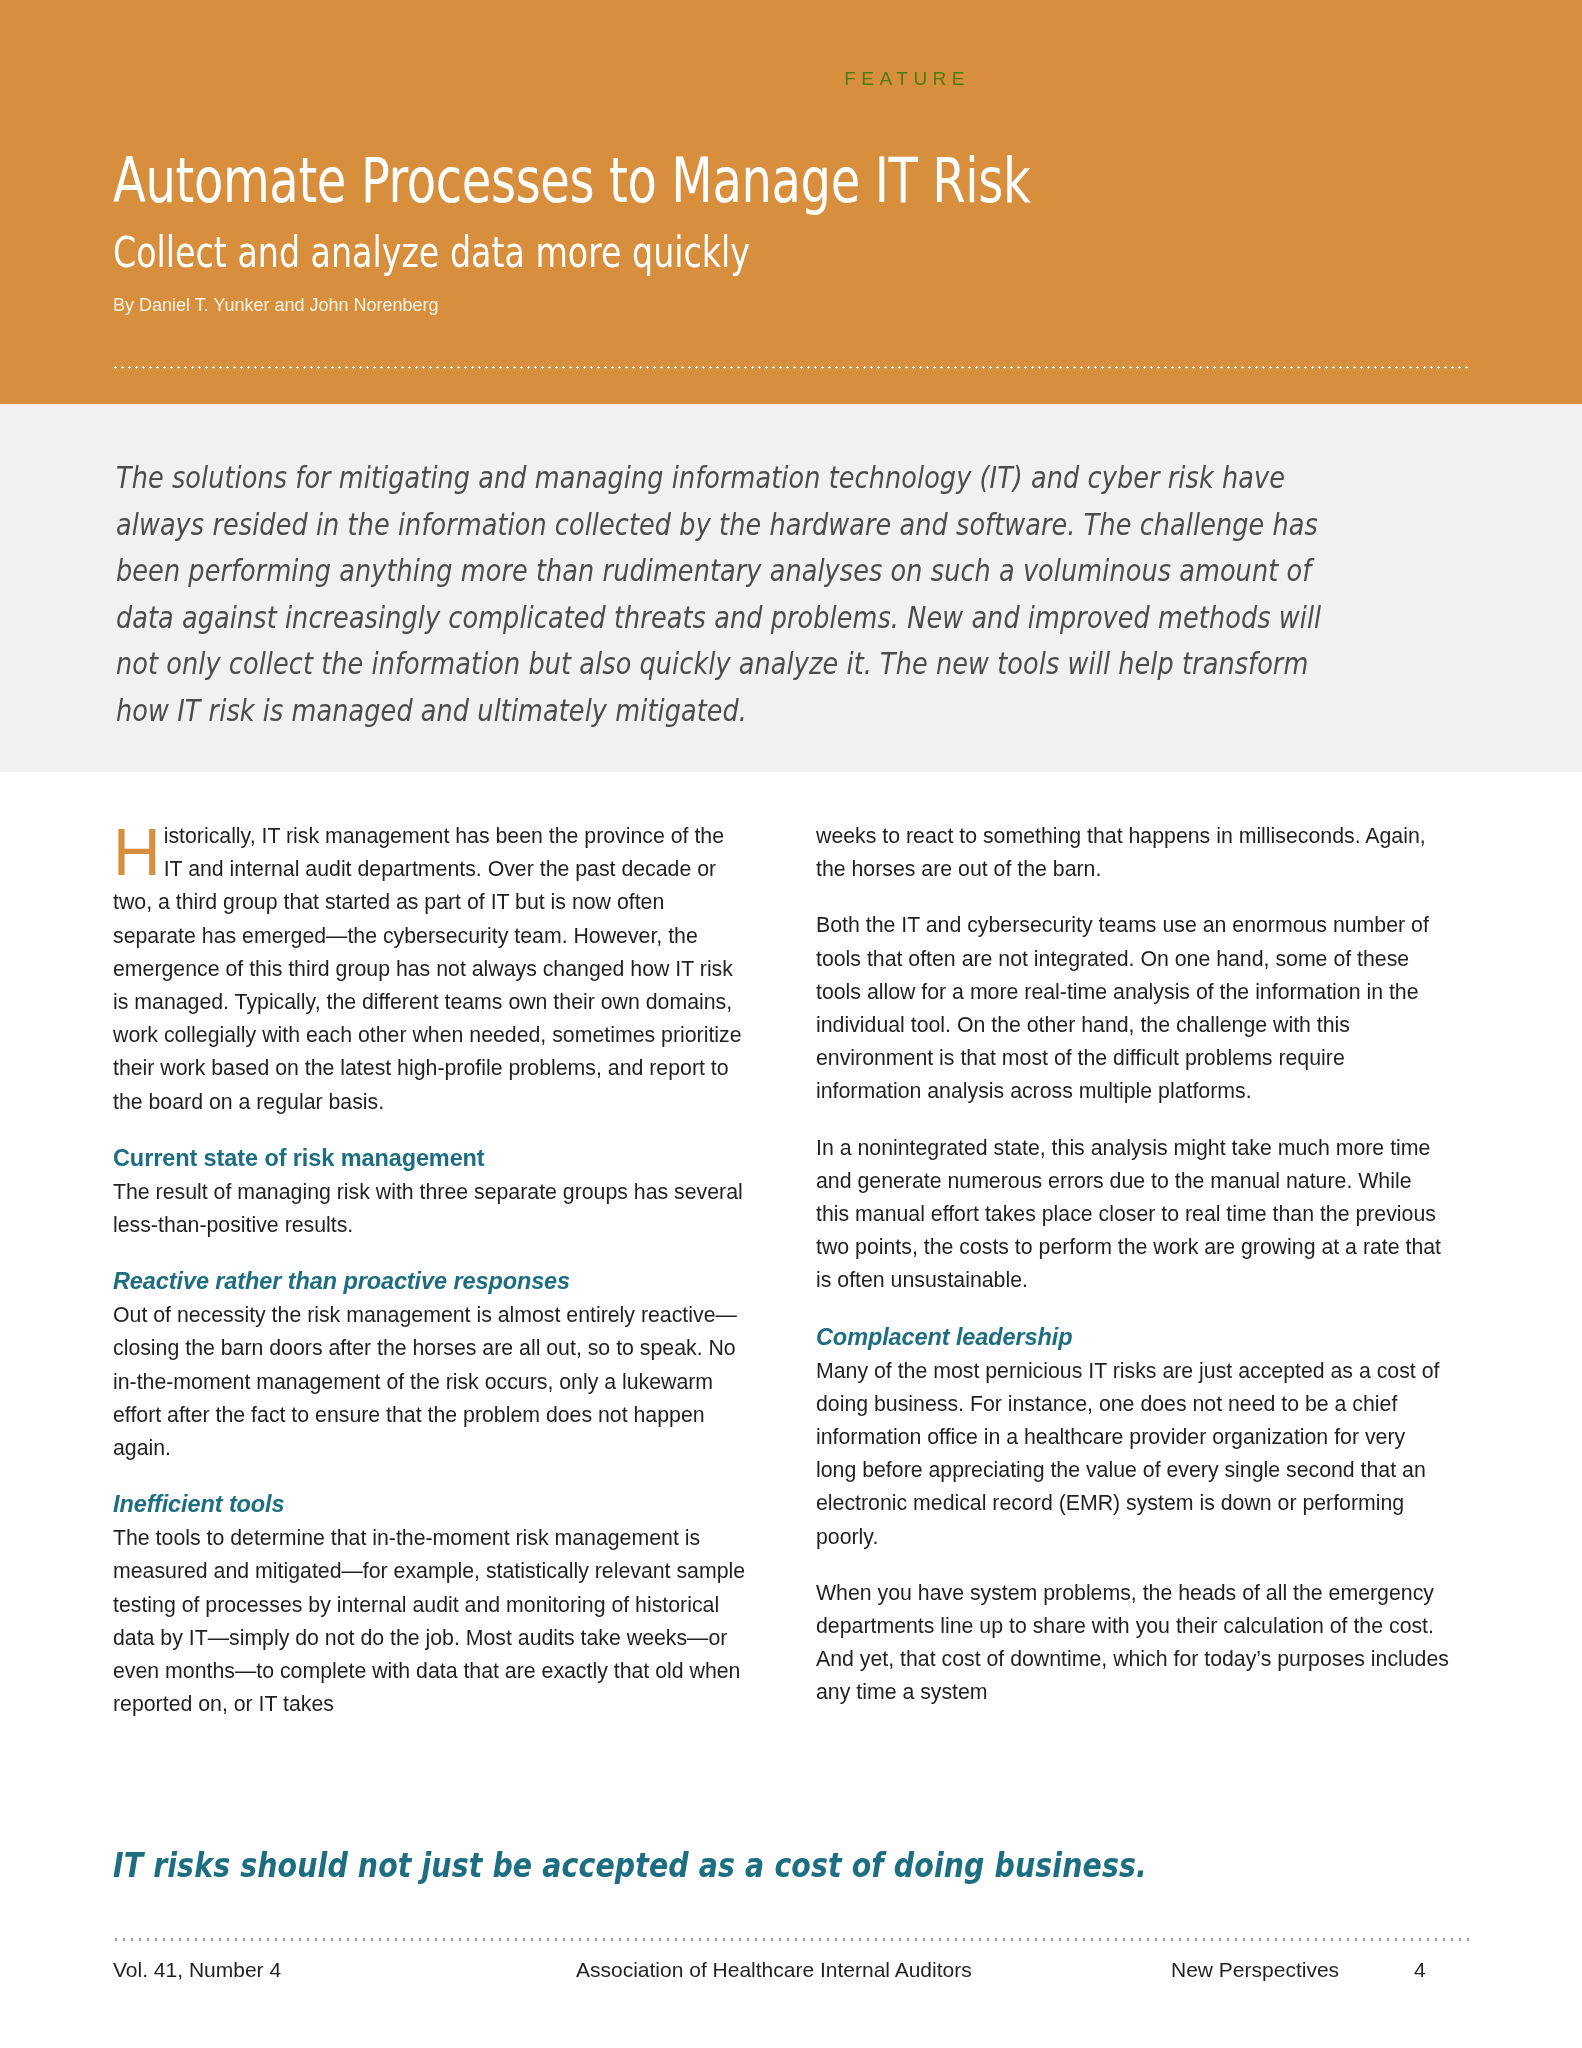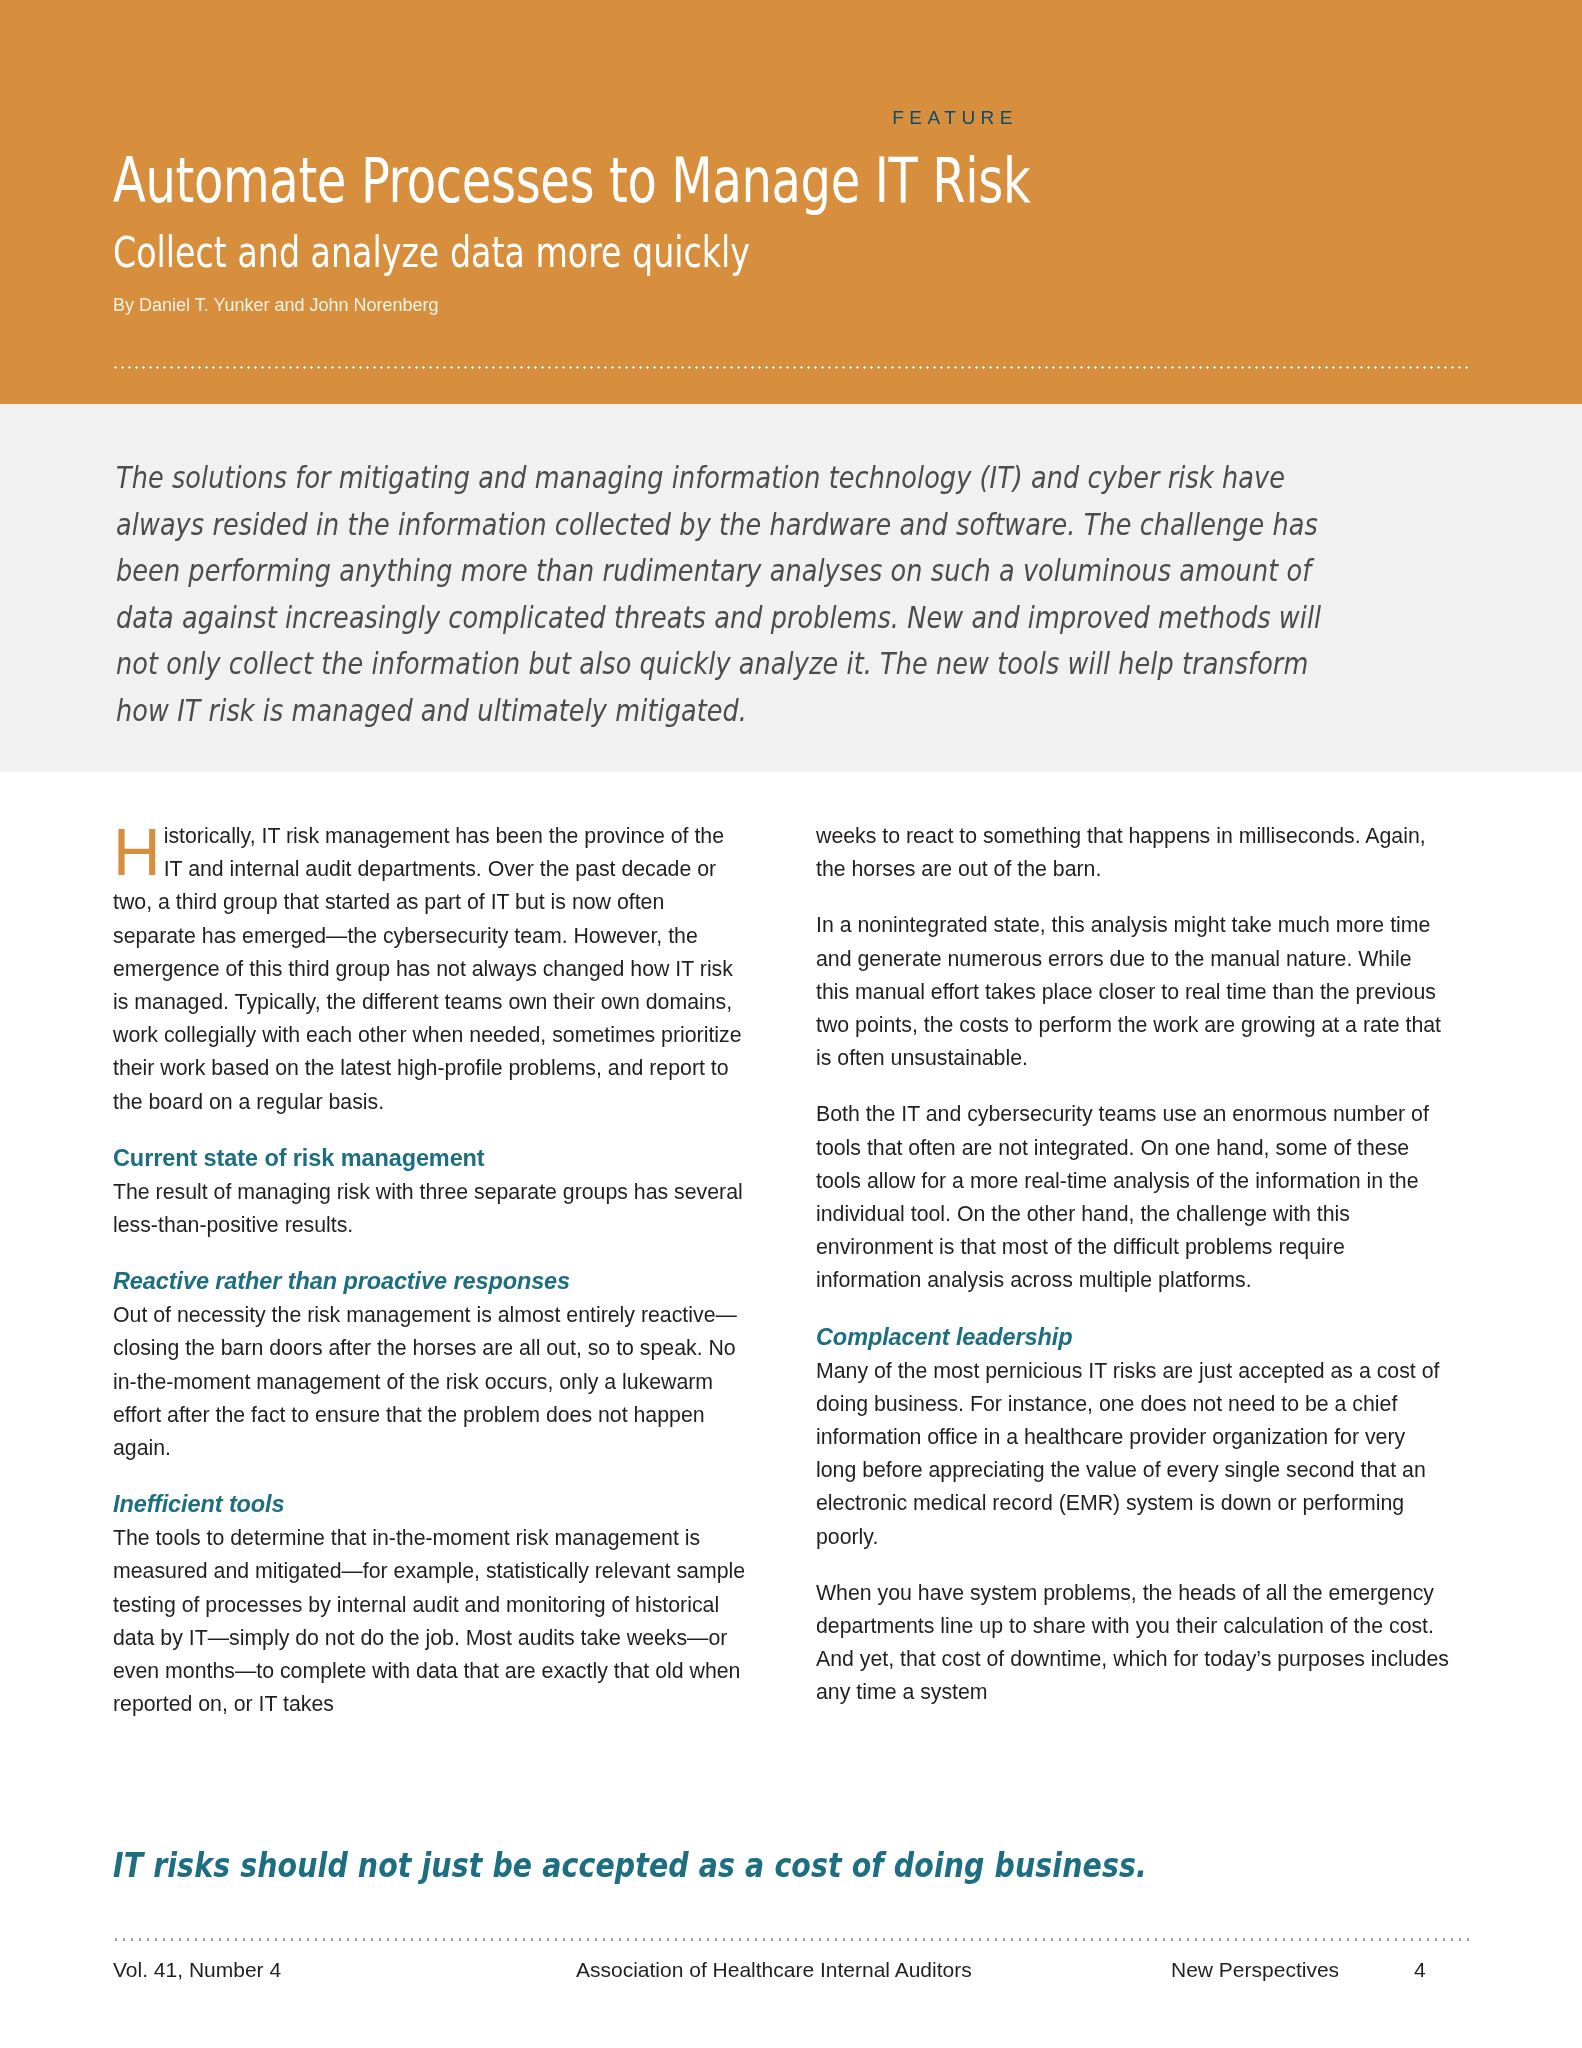--- a/index.html
+++ b/index.html
@@ -21,29 +21,28 @@
     position: absolute;
     left: 0;
     top: 0;
     width: 1582px;
     height: 404px;
     background: #d78f3e;
     box-sizing: border-box;
   }
   .feature-kicker {
     position: absolute;
-    right: 564px;
+    right: 612px;
     top: 68px;
-    color: #0c4a6e;
+    color: #4d7c0f;
     font-family: "Liberation Sans", sans-serif;
     font-size: 19px;
     letter-spacing: 5.5px;
     font-weight: 400;
     white-space: nowrap;
-    margin-top: 39px;
   }
   .headline {
     position: absolute;
     left: 113px;
     top: 108px;
     color: #ffffff;
     font-family: "Liberation Sans Narrow", "DejaVu Sans Condensed", "Liberation Sans", sans-serif;
     font-size: 62px;
     font-weight: 400;
     letter-spacing: -0.4px;
@@ -240,22 +239,22 @@
 
   <h4 class="sub-head">Inefficient tools</h4>
   <p>The tools to determine that in-the-moment risk management is measured and mitigated—for example, statistically relevant sample testing of processes by internal audit and monitoring of historical data by IT—simply do not do the job. Most audits take weeks—or even months—to complete with data that are exactly that old when reported on, or IT takes</p>
 
 </div>
 
 <div class="column col-right">
 
   <p>weeks to react to something that happens in milliseconds. Again, the horses are out of the barn.</p>
 
+  <p>Both the IT and cybersecurity teams use an enormous number of tools that often are not integrated. On one hand, some of these tools allow for a more real-time analysis of the information in the individual tool. On the other hand, the challenge with this environment is that most of the difficult problems require information analysis across multiple platforms.</p>
   <p>In a nonintegrated state, this analysis might take much more time and generate numerous errors due to the manual nature. While this manual effort takes place closer to real time than the previous two points, the costs to perform the work are growing at a rate that is often unsustainable.</p>
-  <p>Both the IT and cybersecurity teams use an enormous number of tools that often are not integrated. On one hand, some of these tools allow for a more real-time analysis of the information in the individual tool. On the other hand, the challenge with this environment is that most of the difficult problems require information analysis across multiple platforms.</p>
 
   <h4 class="sub-head">Complacent leadership</h4>
   <p>Many of the most pernicious IT risks are just accepted as a cost of doing business. For instance, one does not need to be a chief information office in a healthcare provider organization for very long before appreciating the value of every single second that an electronic medical record (EMR) system is down or performing poorly.</p>
   <p>When you have system problems, the heads of all the emergency departments line up to share with you their calculation of the cost. And yet, that cost of downtime, which for today’s purposes includes any time a system</p>
 
 </div>
 
 <div class="pull-quote">IT risks should not just be accepted as a cost of doing business.</div>
 
 <div class="dotted-rule-footer"></div>

